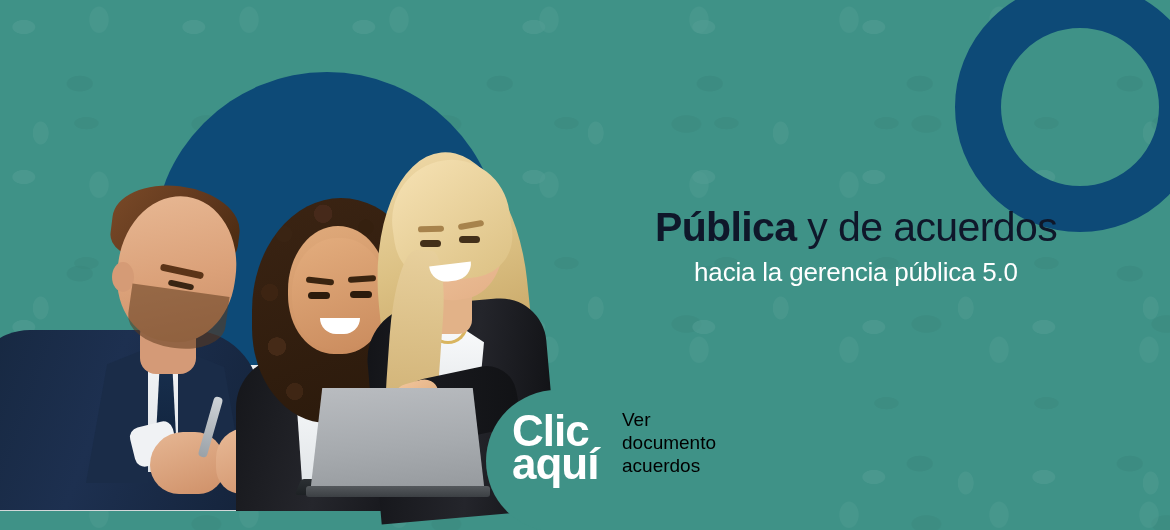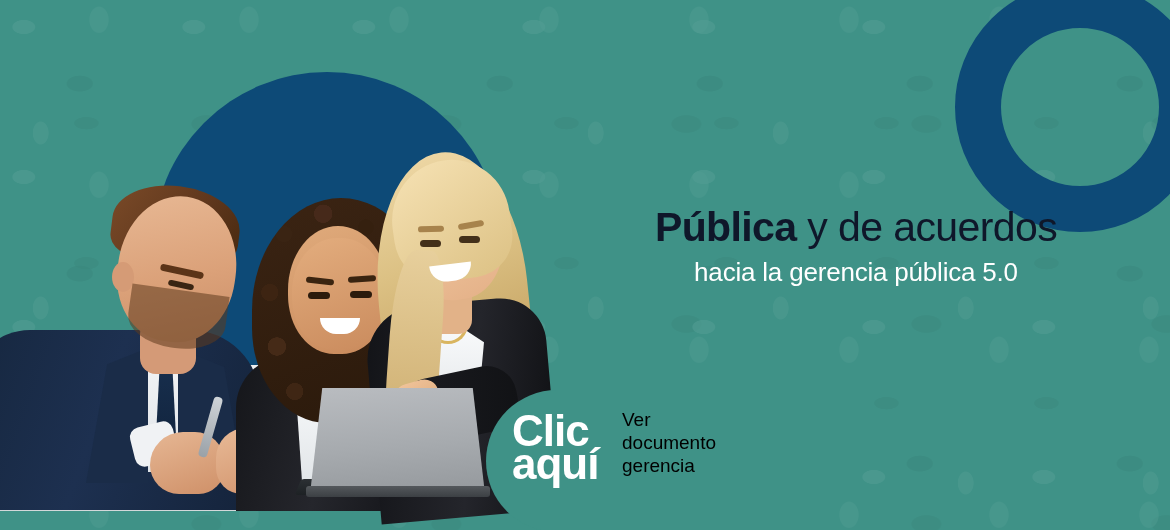--- a/index.html
+++ b/index.html
@@ -463,16 +463,16 @@
   <div id="headline">
     <div class="title-line"><span class="t-bold">Pública</span><span class="t-light"> y de acuerdos</span></div>
     <div id="subtitle">hacia la gerencia pública 5.0</div>
   </div>
 
   <div id="cta-blob"></div>
   <div id="cta-click">Clic aquí</div>
   <div id="cta-desc">
     <div>Ver</div>
     <div>documento</div>
-    <div>gerencia</div>
+    <div>acuerdos</div>
   </div>
 
 </div>
 
 </body></html>

